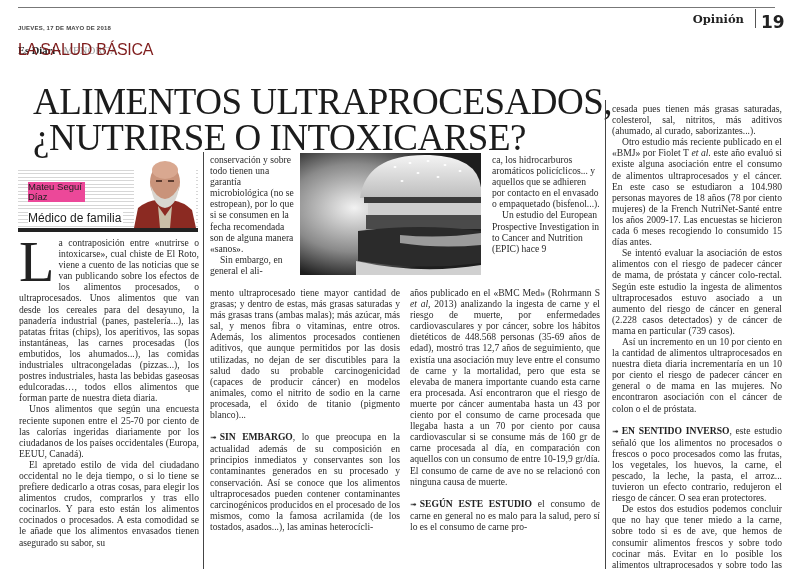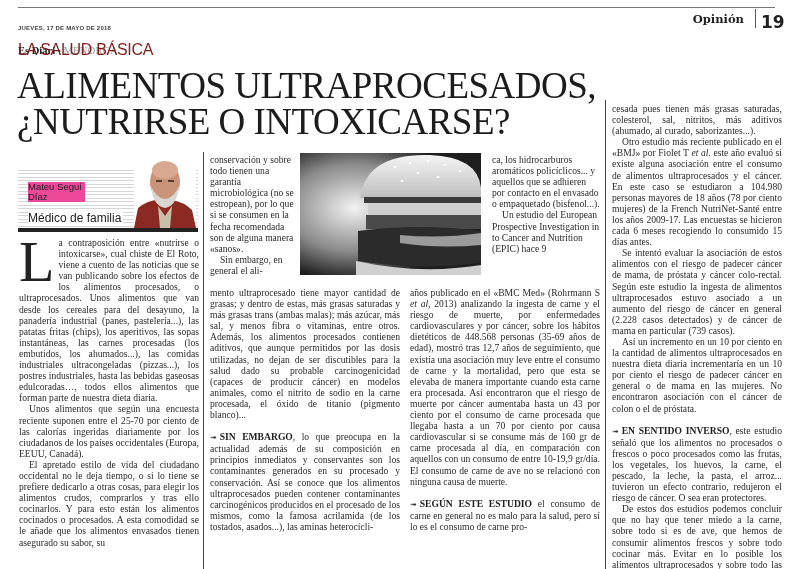--- a/index.html
+++ b/index.html
@@ -7,21 +7,21 @@
   .topline { position:absolute; left:18px; top:7px; width:757px; height:1px; background:#777; }
   .masthead { position:absolute; left:18px; top:13px; font-family:"Liberation Serif", serif; font-size:10.5px;margin-top:32px; }
   .masthead .brand { font-weight:bold; color:#222; }
   .masthead .dot { color:#222; font-size:9px; }
   .masthead .city { color:#999; letter-spacing:0.3px; }
   .pubdate { position:absolute; left:18px; top:25px; font-family:"Liberation Sans", sans-serif; font-size:6px; font-weight:bold; color:#444; letter-spacing:0.2px; }
   .section { position:absolute; right:56px; top:12px; font-family:"DejaVu Serif", serif; font-weight:bold; font-size:11.5px; color:#222; }
   .pagenum-sep { position:absolute; left:755px; top:9px; width:1px; height:19px; background:#555; }
   .pagenum { position:absolute; left:761px; top:12px; font-family:"DejaVu Sans", sans-serif; font-weight:bold; font-size:17px; color:#222; }
   .kicker { position:absolute; left:18px; top:41px; font-family:"Liberation Sans", sans-serif; font-size:16px; color:#7f1d1d; letter-spacing:-0.3px; }
-  .headline { position:absolute; left:17px; top:68px; width:600px; font-family:"Liberation Serif", serif; font-size:37px; line-height:36px; color:#1c1c1c; letter-spacing:-0.5px; margin:0; font-weight:normal; }
+  .headline { position:absolute; left:17px; top:68px; width:600px; font-family:"Liberation Serif", serif; font-size:37px; line-height:36px; color:#1c1c1c; letter-spacing:-0.5px; margin:16px; font-weight:normal; }
   .vrule { position:absolute; width:1px; background:#444; }
   .authorbox { position:absolute; left:18px; top:156px; width:180px; height:74px; }
   .authorbox .stripes { position:absolute; left:0; top:14px; width:180px; height:58px;
      background:repeating-linear-gradient(to bottom,#d6d6d6 0 1px,#fff 1px 3.5px); }
   .authorbox .name { position:absolute; left:10px; top:26px; font-family:"Liberation Sans", sans-serif; font-size:9.5px; line-height:10px; color:#222; background:#ec4899; padding-right:3px; }
   .authorbox .role { position:absolute; left:10px; top:55px; font-family:"Liberation Sans", sans-serif; font-size:12px; color:#222; background:#fff; padding-right:2px;}
   .authorbox .photo { position:absolute; right:2px; top:0; width:62px; height:72px; overflow:hidden; }
   .authorbox .bar { position:absolute; left:0; top:72px; width:180px; height:4px; background:#222; }
   .col { position:absolute; font-family:"Liberation Serif", serif; font-size:9.6px; line-height:11.1px; color:#2a2a2a; text-align:justify; }
   .col p { margin:0; text-indent:10px; }

